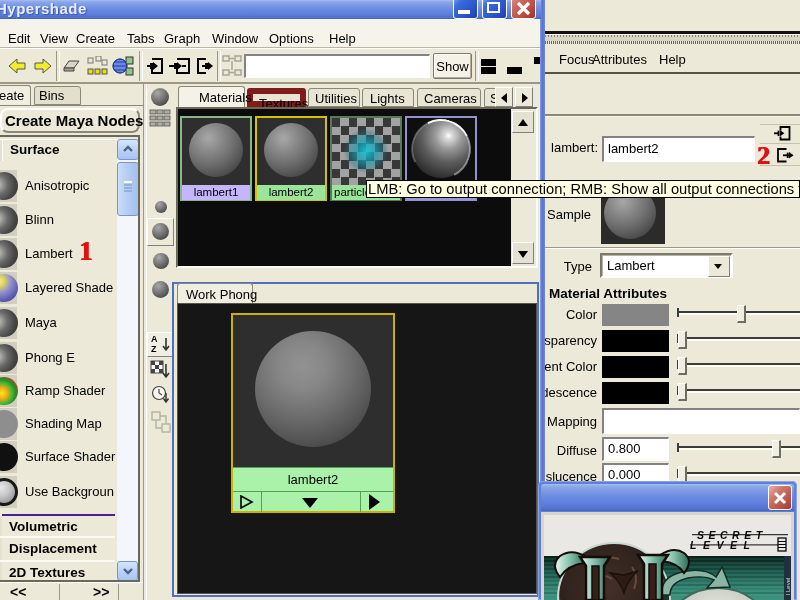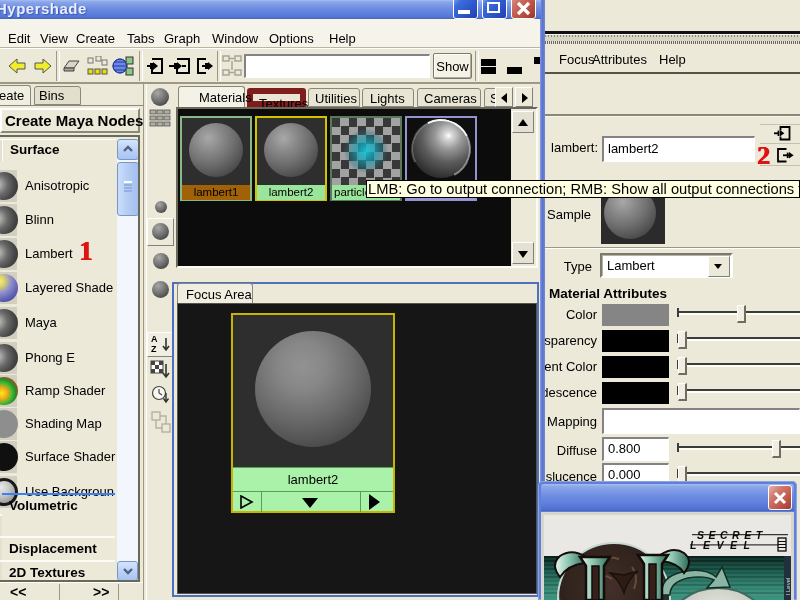--- a/index.html
+++ b/index.html
@@ -224,21 +224,21 @@
   </div>
 
   <div id="leftpanel">
 
     <div class="abs" style="left:-12px;top:85px;width:43px;height:20px;background:#f0eee0;border:1px solid #8a887a;border-bottom:none;border-radius:3px 3px 0 0;box-sizing:border-box;"></div>
     <div class="abs t13" style="left:-1px;top:88px;">eate</div>
     <div class="abs" style="left:34px;top:86px;width:47px;height:19px;background:#e2dfcc;border:1px solid #8a887a;border-radius:3px 3px 0 0;box-sizing:border-box;"></div>
     <div class="abs t13" style="left:39px;top:88px;">Bins</div>
     <div class="abs" style="left:0;top:105px;width:143px;height:1px;background:#8a887a;"></div>
 
-    <div class="abs" style="left:0;top:108px;width:140px;height:25px;background:#ece9d8;border-top:2px solid #fff;border-left:2px solid #fff;border-right:2px solid #8a8878;border-bottom:2px solid #8a8878;box-sizing:border-box;">
+    <div class="abs" style="left:0;top:108px;width:140px;height:25px;background:#ece9d8;border-top:2px solid #fff;border-left:2px solid #fff;border-right:2px solid #8a8878;border-bottom:2px solid #8a8878;box-sizing:border-box;border-radius:8px;">
       <div style="font-size:15px;font-weight:bold;margin:2px 0 0 3px;white-space:nowrap;">Create Maya Nodes</div>
     </div>
 
     <div class="abs" style="left:-2px;top:135px;width:142px;height:447px;border:2px solid #6a6858;border-left:none;background:#ece9d8;box-sizing:border-box;overflow:hidden;">
 
       <div class="abs" style="left:4px;top:2px;width:113px;height:21px;border-top:1px solid #fff;border-left:1px solid #fff;">
         <div style="font-size:13.5px;font-weight:bold;margin:2px 0 0 7px;">Surface</div>
       </div>
       <div class="abs" style="left:0;top:2px;width:4px;height:21px;border-top:1px solid #fff;background:#e4e1d0;"></div>
 
@@ -268,21 +268,21 @@
         <div class="abs" style="left:-8px;top:240px;width:28px;height:28px;border-radius:50%;background:radial-gradient(circle at 42% 58%,#ffe81a 0%,#f0a818 25%,#48b830 45%,#20922a 60%,#e03020 80%,#b01810 100%);"></div>
         <div class="abs t13" style="left:27px;top:246px;">Ramp Shader</div>
         <div class="abs" style="left:-8px;top:273px;width:28px;height:28px;border-radius:50%;background:#8e8e8e;"></div>
         <div class="abs t13" style="left:27px;top:279px;">Shading Map</div>
         <div class="abs" style="left:-8px;top:306px;width:28px;height:28px;border-radius:50%;background:#101010;"></div>
         <div class="abs t13" style="left:27px;top:312px;">Surface Shader</div>
         <div class="abs" style="left:-8px;top:341px;width:28px;height:28px;border-radius:50%;background:radial-gradient(circle at 36% 30%,#e8e8e8 0%,#c8c8c8 40%,#989898 80%);border:3px solid #181818;box-sizing:border-box;"></div>
         <div class="abs t13" style="left:27px;top:347px;">Use Backgroun</div>
       </div>
 
-      <div class="abs" style="left:4px;top:356px;width:113px;height:22px;border-top:2px solid #3b82f6;">
+      <div class="abs" style="left:4px;top:377px;width:113px;height:22px;border-top:2px solid #4c1d95;">
         <div style="font-size:13.5px;font-weight:bold;margin:3px 0 0 7px;">Volumetric</div>
       </div>
       <div class="abs" style="left:0;top:377px;width:4px;height:22px;border-top:2px solid #fbfaf4;background:#e4e1d0;"></div>
       <div class="abs" style="left:4px;top:399px;width:113px;height:23px;border-top:2px solid #fbfaf4;">
         <div style="font-size:13.5px;font-weight:bold;margin:3px 0 0 7px;">Displacement</div>
       </div>
       <div class="abs" style="left:0;top:399px;width:4px;height:23px;border-top:2px solid #fbfaf4;background:#e4e1d0;"></div>
       <div class="abs" style="left:4px;top:423px;width:113px;height:22px;border-top:2px solid #fbfaf4;">
         <div style="font-size:13.5px;font-weight:bold;margin:3px 0 0 7px;">2D Textures</div>
       </div>
@@ -393,21 +393,21 @@
     <div class="abs raised" style="left:515px;top:87px;width:18px;height:20px;background:#ece9d8;">
           <div style="width:0;height:0;margin:5px 0 0 6px;border-top:5px solid transparent;border-bottom:5px solid transparent;border-left:6px solid #000;"></div>
         </div>
 
     <div class="abs" style="left:176px;top:107px;width:362px;height:161px;border:2px solid #6a6858;border-bottom-color:#fbfaf4;border-right-color:#fbfaf4;background:#0c0c0c;box-sizing:border-box;"></div>
 
     <div class="abs" style="left:180px;top:116px;width:72px;height:85px;border:2px solid #88b888;box-sizing:border-box;">
       <div class="abs" style="left:0;top:0;width:68px;height:67px;background:#2e2e2e;">
             <div class="sphgray abs" style="left:7px;top:5px;width:54px;height:54px;"></div>
           </div>
-      <div class="swatchlbl" style="left:0;top:67px;width:68px;background:#a16207;">lambert1</div>
+      <div class="swatchlbl" style="left:0;top:67px;width:68px;background:#c4b5fd;">lambert1</div>
     </div>
     <div class="abs" style="left:255px;top:116px;width:72px;height:85px;border:2px solid #d2c200;box-sizing:border-box;">
       <div class="abs" style="left:0;top:0;width:68px;height:67px;background:#2e2e2e;">
             <div class="sphgray abs" style="left:7px;top:5px;width:54px;height:54px;"></div>
           </div>
       <div class="swatchlbl" style="left:0;top:67px;width:68px;background:#9be49b;">lambert2</div>
     </div>
     <div class="abs" style="left:330px;top:116px;width:72px;height:85px;border:2px solid #5a785a;box-sizing:border-box;">
       <div class="abs" style="left:0;top:0;width:68px;height:67px;background:repeating-conic-gradient(#a2a2a2 0% 25%,#383838 0% 50%);background-size:17px 17px;">
         <div class="abs" style="left:12px;top:11px;width:44px;height:44px;border-radius:50%;background:radial-gradient(circle,rgba(22,198,216,0.92) 0%,rgba(18,160,180,0.7) 32%,rgba(28,110,130,0.32) 60%,rgba(0,0,0,0) 74%);"></div>
@@ -428,21 +428,21 @@
           </div>
       <div class="abs raised" style="left:1px;top:133px;width:22px;height:22px;background:#e4e1d2;">
             <div style="width:0;height:0;margin:8px 0 0 5px;border-left:5px solid transparent;border-right:5px solid transparent;border-top:7px solid #000;"></div>
           </div>
     </div>
   </div>
 
   <div id="workarea">
     <div class="abs" style="left:172px;top:282px;width:367px;height:315px;border:2px solid #4f6fc0;box-sizing:border-box;"></div>
     <div class="abs" style="left:177px;top:283px;width:76px;height:20px;background:#f0eee0;border:1px solid #8a887a;border-bottom:none;border-radius:3px 3px 0 0;box-sizing:border-box;">
-          <div class="t13" style="margin:3px 0 0 8px;">Focus Area</div>
+          <div class="t13" style="margin:3px 0 0 8px;">Work Phong</div>
         </div>
     <div class="abs" style="left:177px;top:303px;width:360px;height:291px;border:1px solid #55534a;background:#161616;box-sizing:border-box;"></div>
 
     <div class="abs" style="left:231px;top:313px;width:164px;height:200px;border:2px solid #c8b400;box-sizing:border-box;background:#2e2e2e;">
       <div class="abs" style="left:22px;top:16px;width:116px;height:116px;border-radius:50%;background:radial-gradient(circle at 41% 30%,#929292 0%,#878787 22%,#6d6d6d 48%,#525252 72%,#3e3e3e 88%,#343434 100%);"></div>
       <div class="abs" style="left:0;top:152px;width:160px;height:24px;background:#aaf2aa;border-top:1px solid #56a056;box-sizing:border-box;">
         <div class="t13" style="text-align:center;margin-top:4px;">lambert2</div>
       </div>
       <div class="abs" style="left:0;top:176px;width:160px;height:20px;background:#aaf2aa;border-top:1px solid #56a056;box-sizing:border-box;">
         <div class="abs" style="left:28px;top:0;width:1px;height:20px;background:#56a056;"></div>

